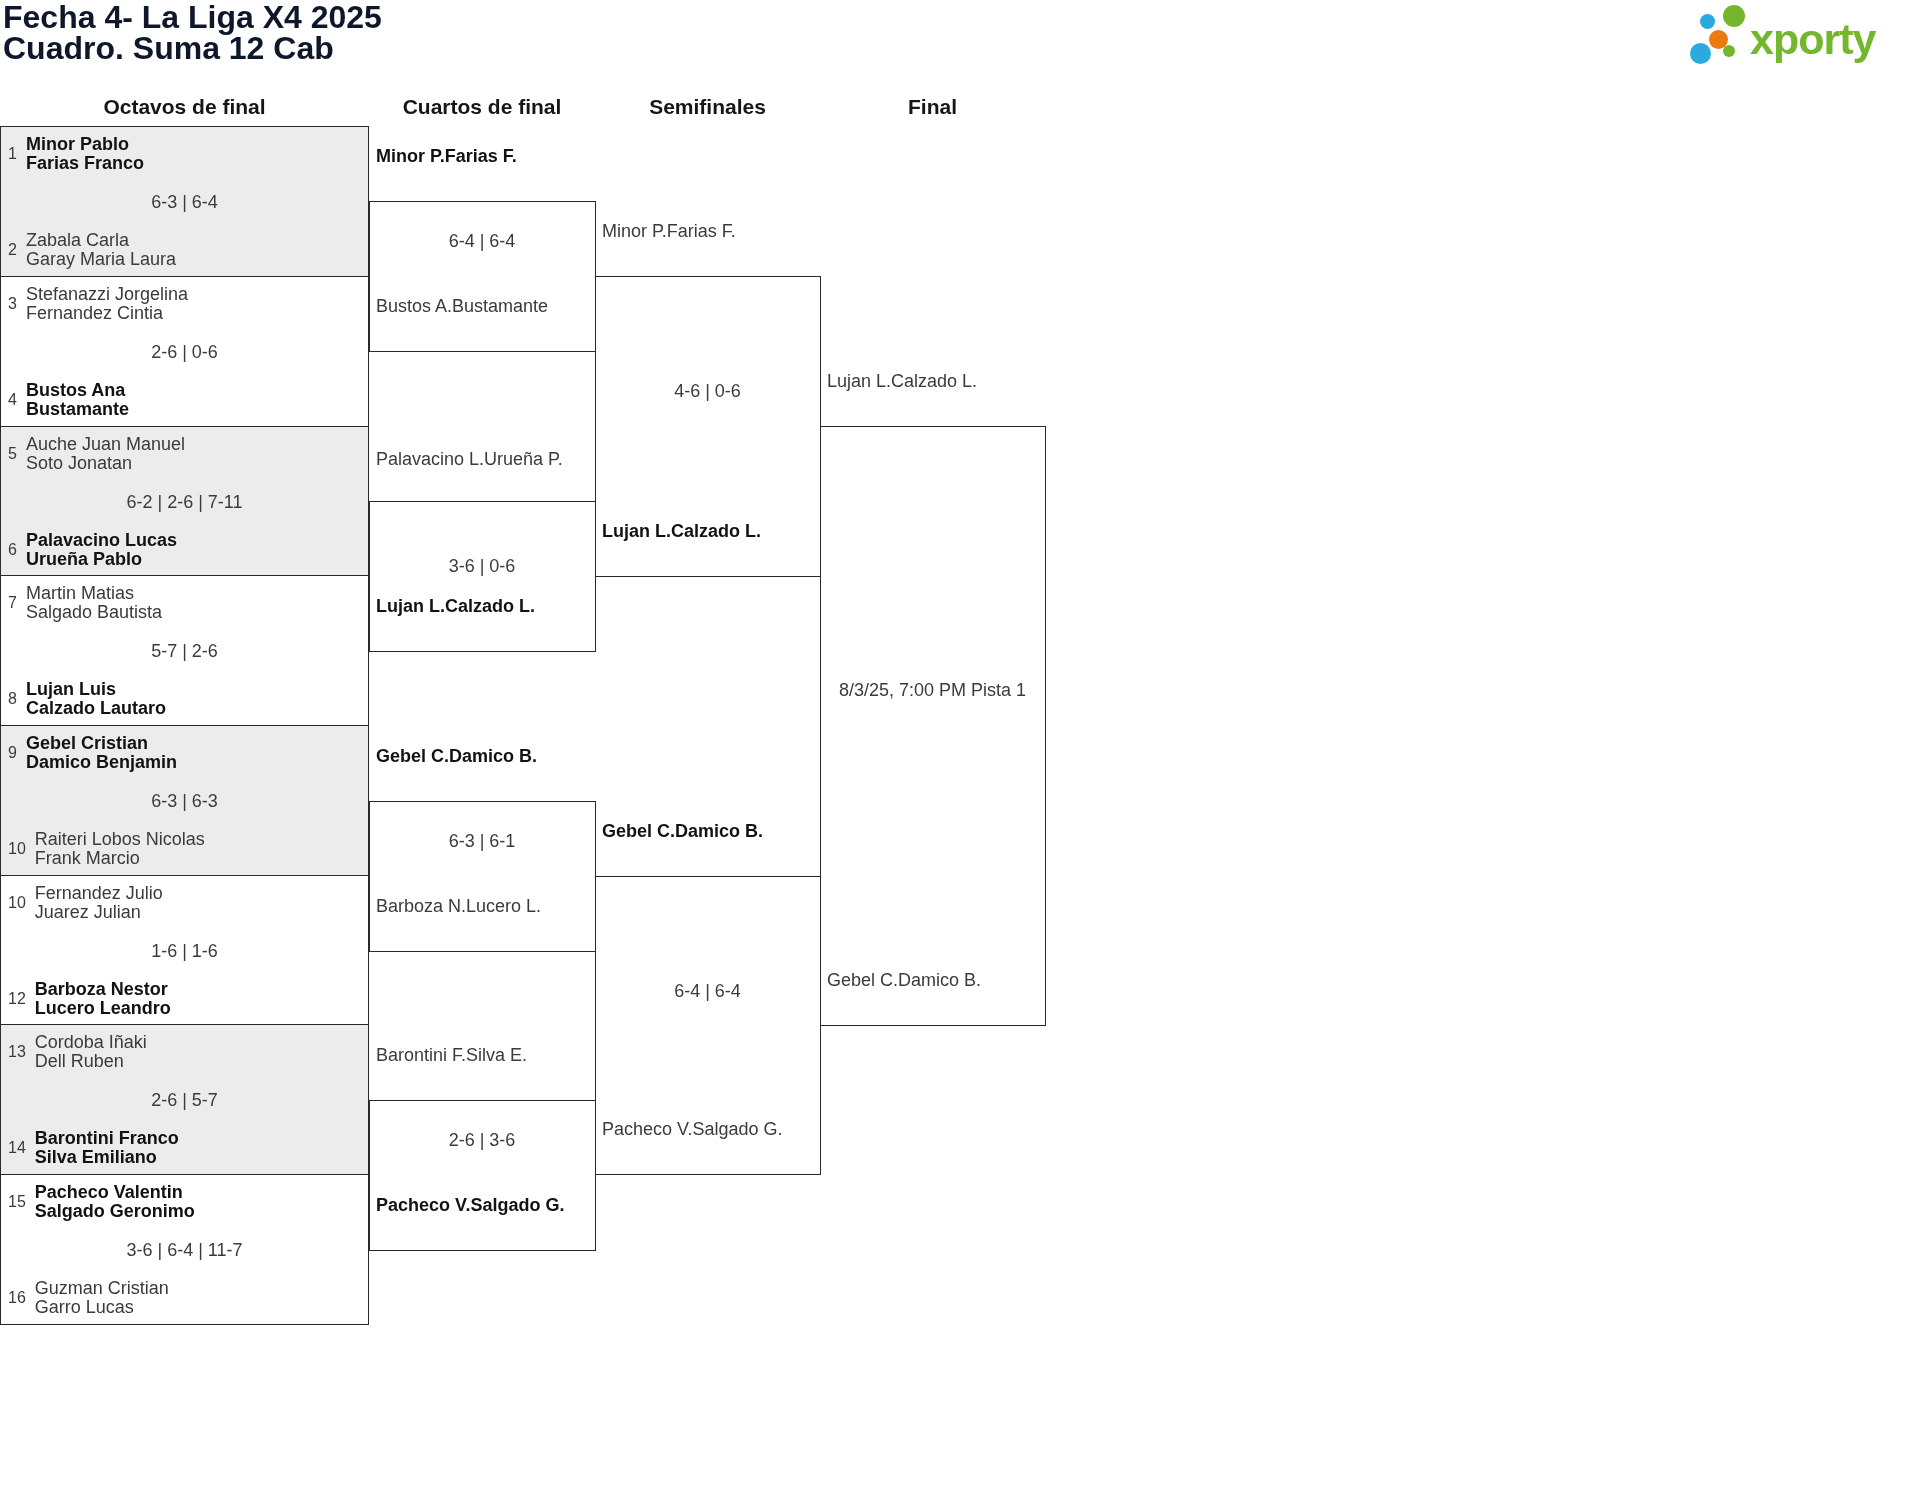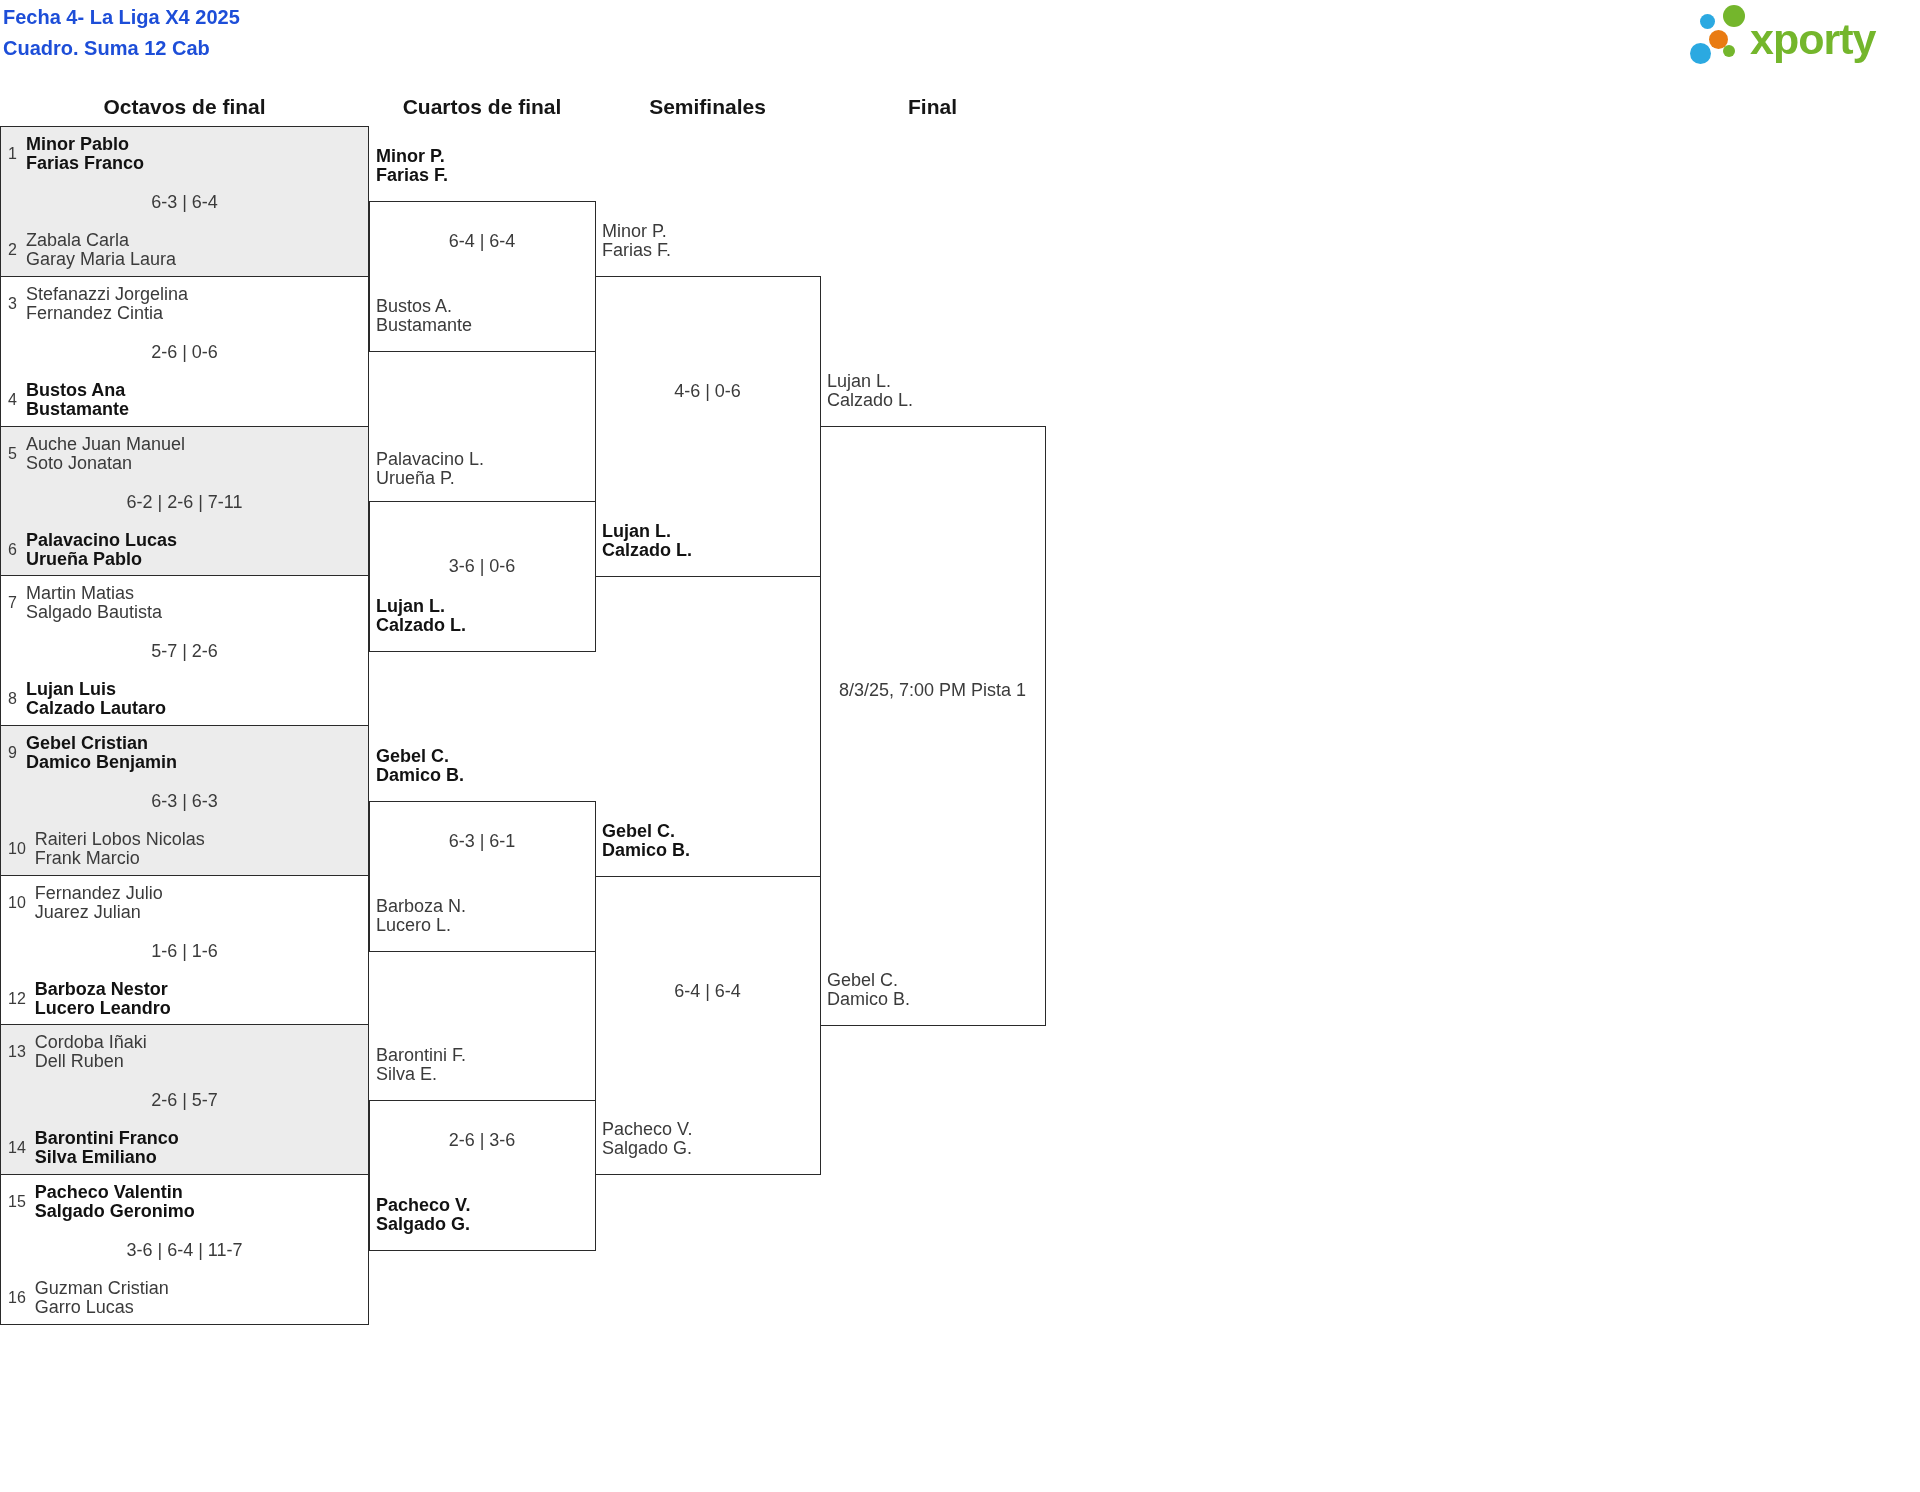--- a/index.html
+++ b/index.html
@@ -2,39 +2,39 @@
 <html><head>
 <meta charset="utf-8">
 <style>
   html,body{margin:0;padding:0;background:#ffffff;}
   .canvas{
     position:relative;width:1920px;height:1492px;background:#fff;overflow:hidden;
     font-family:"Liberation Sans","DejaVu Sans",sans-serif;
     -webkit-font-smoothing:antialiased;
   }
   
-  .title{position:absolute;left:3px;top:2px;font-size:20px;line-height:31px;font-weight:700;color:#1d4ed8;}
+  .title{position:absolute;left:3px;top:2px;font-size:32px;line-height:31px;font-weight:700;color:#0f172a;}
   .logo{position:absolute;left:1686px;top:5px;width:225px;height:64px;}
   .dot{position:absolute;border-radius:50%;}
   .logo-text{position:absolute;left:64px;top:13px;font-size:43px;line-height:43px;font-weight:700;letter-spacing:-1px;color:#74b62c;}
   
   .rh{position:absolute;top:95px;text-align:center;font-size:21px;font-weight:600;color:#161616;}
   
   .obox{position:absolute;left:0;width:369px;box-sizing:border-box;border:1px solid #2a2a2a;background:#fff;}
   .obox.shade{background:#ececec;}
   .trow{position:absolute;left:7px;display:flex;align-items:center;gap:9px;}
   .trow.t1{top:8px;}
   .trow.t2{top:104px;}
   .seed{font-size:16px;line-height:16px;color:#3b3b3b;}
   .tname{display:flex;flex-direction:column;font-size:18px;line-height:19px;color:#3b3b3b;white-space:nowrap;}
   .tname.bold{font-weight:700;color:#121212;}
   .score{position:absolute;left:0;width:100%;top:65px;text-align:center;font-size:18px;line-height:20px;color:#3b3b3b;}
   
   .rbox{position:absolute;box-sizing:border-box;border:1px solid #2a2a2a;background:transparent;}
-  .rteam{position:absolute;display:flex;flex-direction:column;font-size:18px;line-height:19px;color:#3b3b3b;white-space:nowrap;}
+  .rteam{position:absolute;display:flex;flex-direction:row;font-size:18px;line-height:19px;color:#3b3b3b;white-space:nowrap;align-items:center;}
   .rteam.bold{font-weight:700;color:#121212;}
   .rscore{position:absolute;text-align:center;font-size:18px;line-height:20px;color:#3b3b3b;}
 </style>
 </head>
 <body>
 
 <div class="canvas">
 
   <div class="title">
     <div>Fecha 4- La Liga X4 2025</div>

